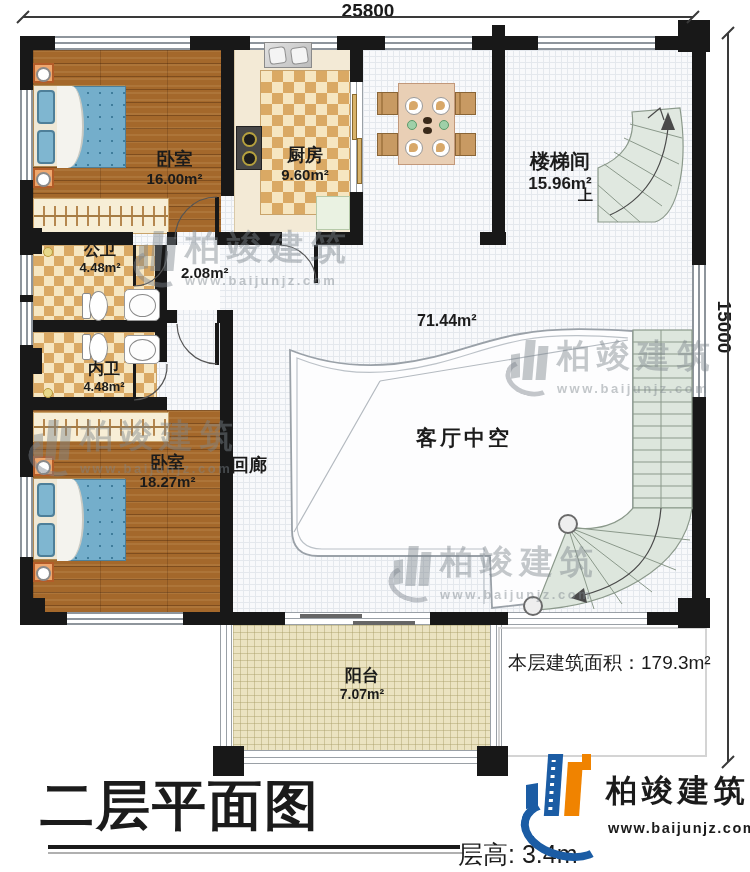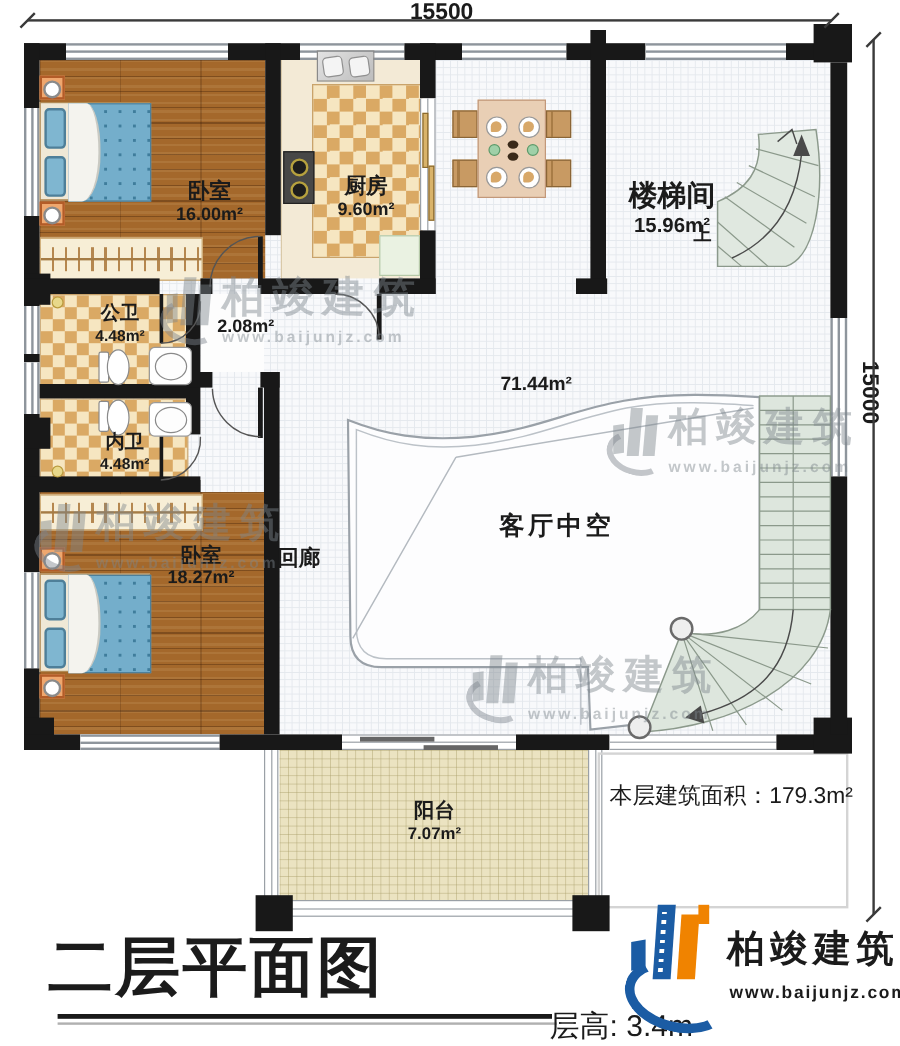--- a/index.html
+++ b/index.html
@@ -324,24 +324,24 @@
 
   <div class="abs lbl" style="left:122px;top:149px;width:105px">
     <div class="rname">卧室</div>
     <div class="rarea">16.00m²</div>
   </div>
   <div class="abs lbl" style="left:255px;top:145px;width:100px">
     <div class="rname">厨房</div>
     <div class="rarea">9.60m²</div>
   </div>
   <div class="abs lbl" style="left:500px;top:150px;width:120px">
-    <div class="rname" style="font-size:24px">楼梯间</div>
+    <div class="rname" style="font-size:20px">楼梯间</div>
     <div class="rarea" style="font-size:17px">15.96m²</div>
   </div>
-  <div class="abs lbl small" style="left:69px;top:253px;width:62px">
+  <div class="abs lbl small" style="left:69px;top:241px;width:62px">
     <div class="rname">公卫</div>
     <div class="rarea">4.48m²</div>
   </div>
   <div class="abs lbl small" style="left:73px;top:360px;width:62px">
     <div class="rname">内卫</div>
     <div class="rarea">4.48m²</div>
   </div>
   <div class="abs lbl" style="left:115px;top:453px;width:105px">
     <div class="rname" style="font-size:17px">卧室</div>
     <div class="rarea">18.27m²</div>
@@ -402,21 +402,21 @@
         <span class="sw"></span>
       </div>
     <div>
         <div class="wmt1" style="font-size:33px">柏竣建筑</div>
          <div class="wmt2">www.baijunjz.com</div>
       </div>
   </div>
 
   <div class="abs dimline" style="left:23px;top:16px;width:670px;height:2px"></div>
   <div class="abs dimline" style="left:727px;top:33px;width:2px;height:729px"></div>
-  <div class="abs single" style="left:328px;top:0px;width:80px;text-align:center;font-size:19px">15500</div>
+  <div class="abs single" style="left:328px;top:0px;width:80px;text-align:center;font-size:19px">25800</div>
   <div class="abs single" style="left:694px;top:316px;width:60px;text-align:center;font-size:19px;transform:rotate(90deg)">15000</div>
 
   <div class="abs single" style="left:40px;top:770px;font-size:54px;font-weight:600;letter-spacing:2px;z-index:50">二层平面图</div>
   <div class="abs" style="left:48px;top:845px;width:412px;height:4px;background:#1a1a1a;z-index:50"></div>
   <div class="abs" style="left:48px;top:852px;width:416px;height:2px;background:#b0b0b0;z-index:50"></div>
   <div class="abs single" style="left:458px;top:838px;font-size:25px;font-weight:normal;z-index:50">层高: 3.4m</div>
 
   <div class="abs logoicon" style="left:522px;top:752px;z-index:55">
     <span class="b1"></span>
       <span class="b2">

